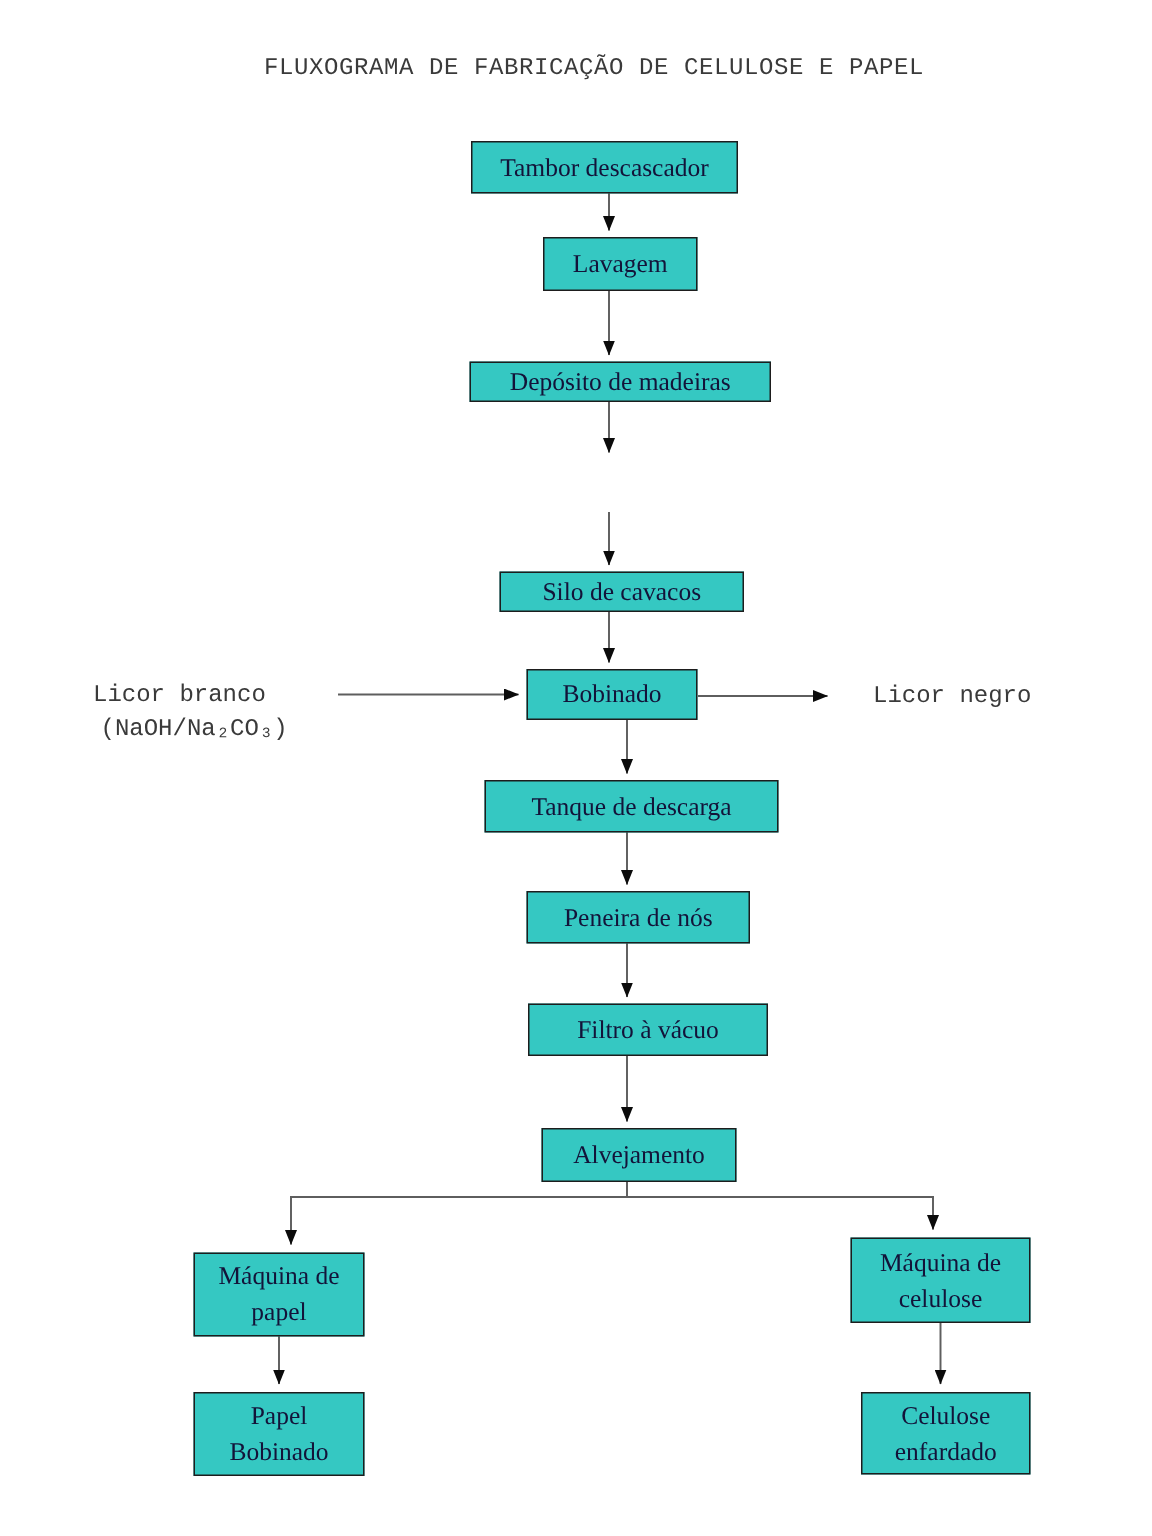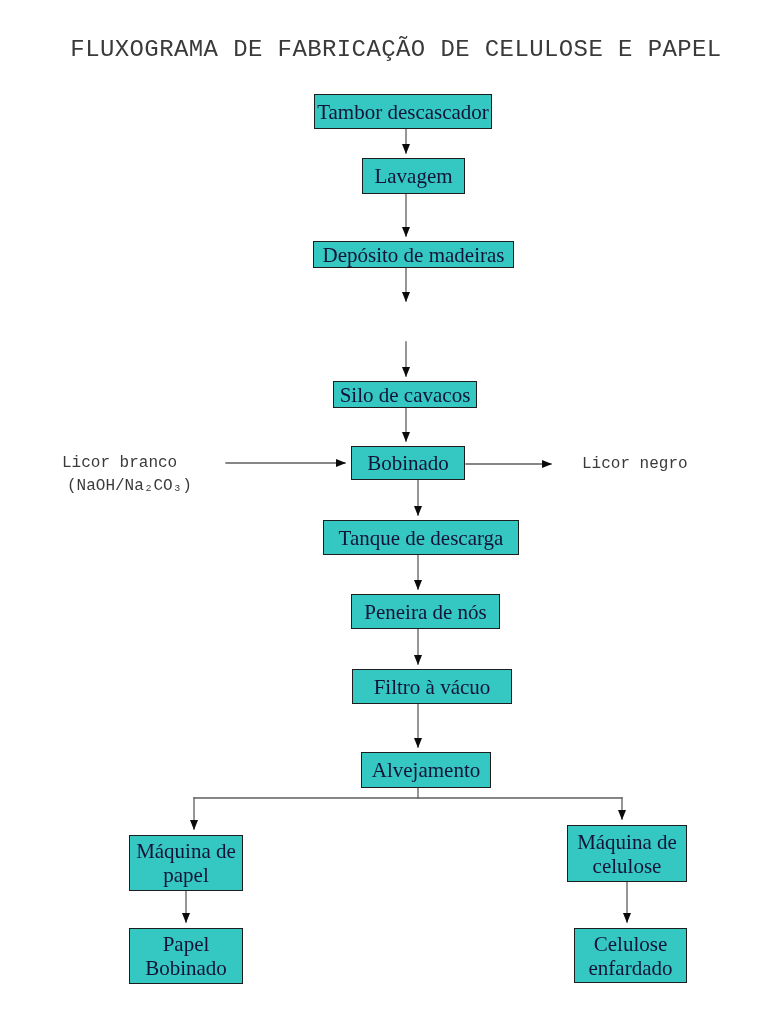--- a/index.html
+++ b/index.html
@@ -3,26 +3,26 @@
 <meta charset="utf-8">
 <style>
   html,body{margin:0;padding:0;background:#ffffff;}
   .canvas{
     position:relative;width:768px;height:1024px;background:#ffffff;
     font-family:"Liberation Sans",sans-serif;overflow:hidden;
   }
   .page-title{
     position:absolute;top:36px;left:24px;right:0;text-align:center;
     font-family:"Liberation Mono","DejaVu Sans Mono",monospace;
-    font-size:24px;letter-spacing:0.4px;color:#3a3a3a;white-space:nowrap;
+    font-size:16px;letter-spacing:0.4px;color:#3a3a3a;white-space:nowrap;
   }
   .node{
     position:absolute;background:#35c8c2;border:1.6px solid #1d1d1d;
     box-sizing:border-box;display:flex;align-items:center;justify-content:center;
-    font-family:"Liberation Serif","DejaVu Serif",serif;font-size:21px;
+    font-family:"Liberation Serif","DejaVu Serif",serif;font-size:17px;
     line-height:24px;color:#131339;text-align:center;
   }
   .node span{white-space:pre-line;}
   .side-label{
     position:absolute;font-family:"Liberation Mono","DejaVu Sans Mono",monospace;
     font-size:16px;color:#3a3a3a;line-height:23px;white-space:nowrap;
   }
   .side-label .l2{padding-left:5px;}
   svg.connectors{position:absolute;left:0;top:0;pointer-events:none;}
   svg.connectors line{stroke:#5e5e5e;stroke-width:1.3;stroke-linecap:square;}
@@ -61,21 +61,21 @@
 
   <div class="node" style="left:314px;top:94px;width:178px;height:35px">
       <span>Tambor descascador</span>
     </div>
   <div class="node" style="left:362px;top:158px;width:103px;height:36px">
       <span>Lavagem</span>
     </div>
   <div class="node" style="left:313px;top:241px;width:201px;height:27px">
       <span>Depósito de madeiras</span>
     </div>
-  <div class="node" style="left:333px;top:381px;width:144px;height:27px">
+  <div class="node" style="left:333px;top:381px;width:163px;height:27px">
       <span>Silo de cavacos</span>
     </div>
   <div class="node" style="left:351px;top:446px;width:114px;height:34px">
       <span>Bobinado</span>
     </div>
   <div class="node" style="left:323px;top:520px;width:196px;height:35px">
       <span>Tanque de descarga</span>
     </div>
   <div class="node" style="left:351px;top:594px;width:149px;height:35px">
       <span>Peneira de nós</span>

